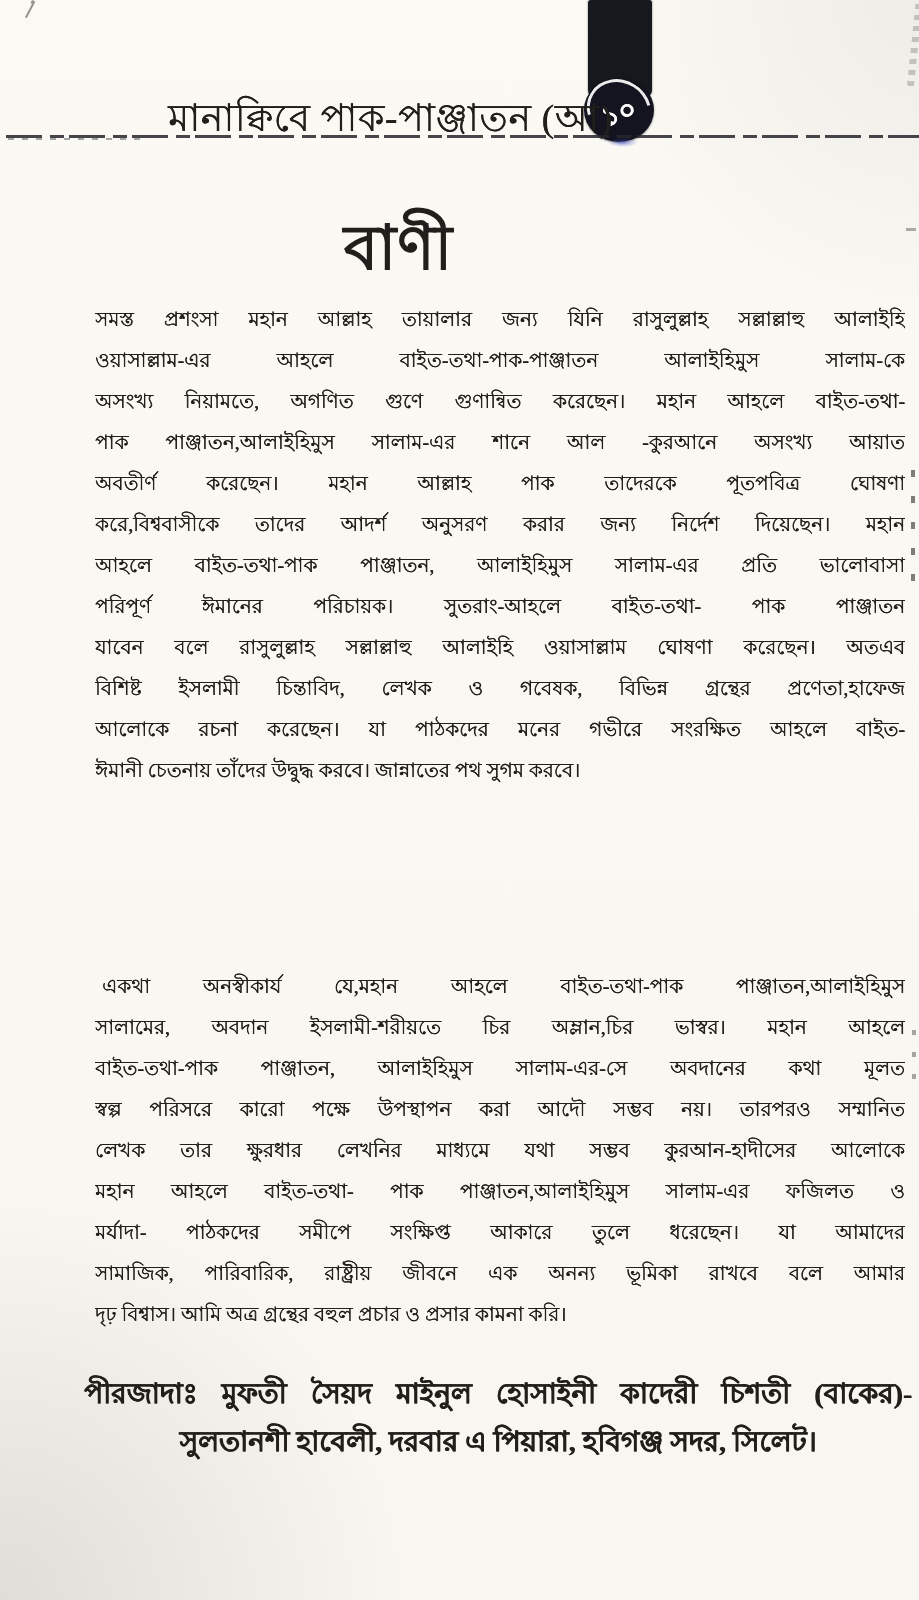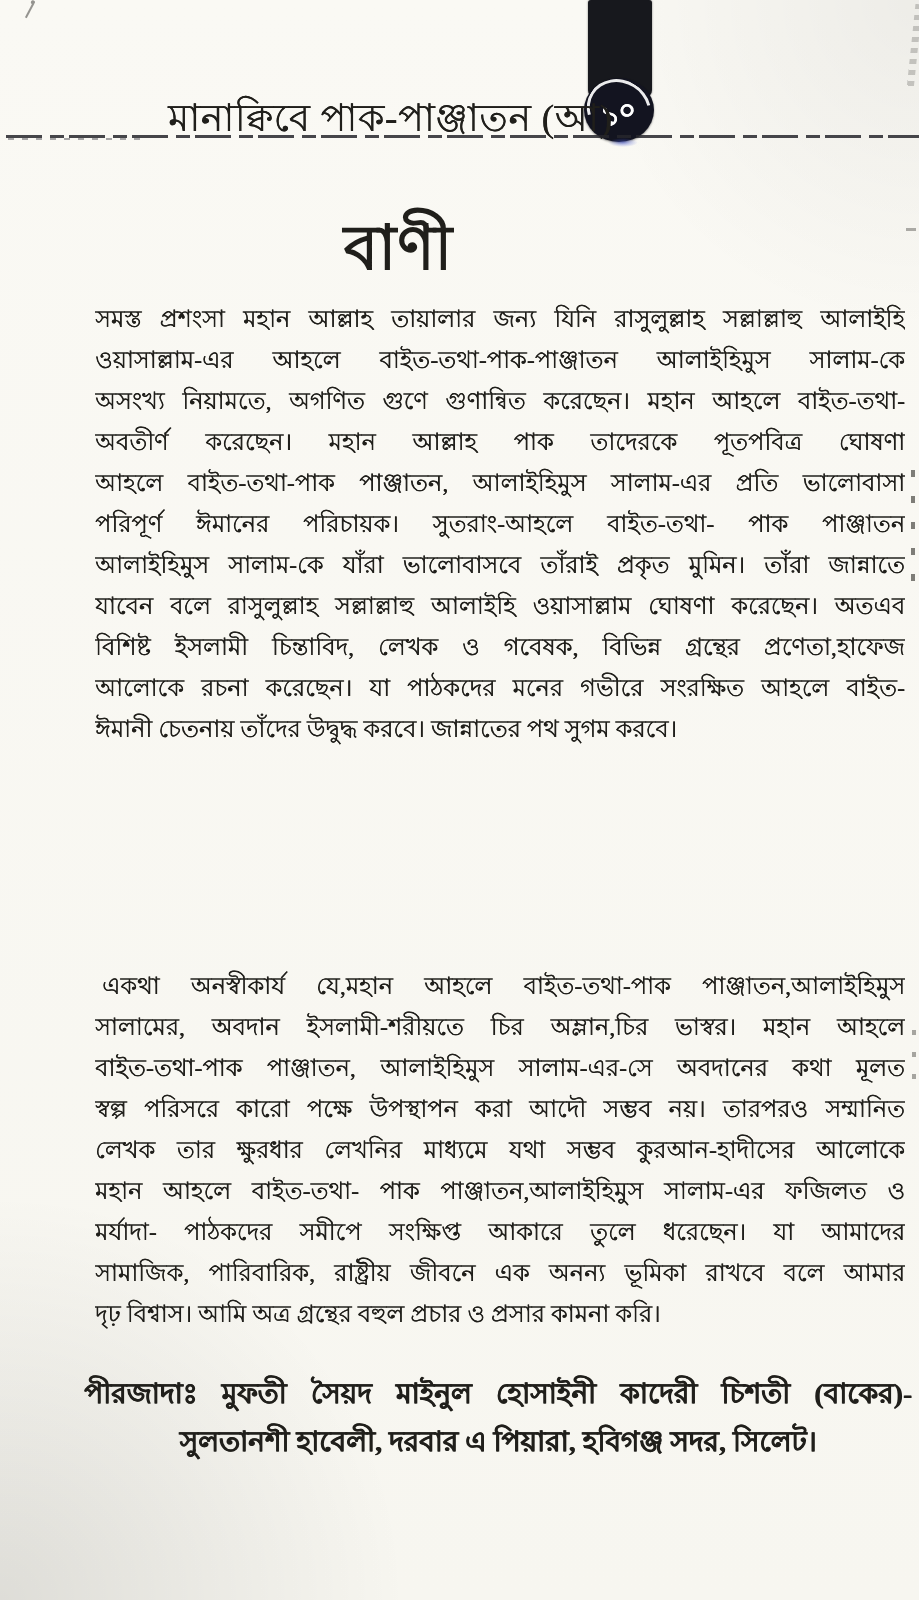--- a/index.html
+++ b/index.html
@@ -85,21 +85,21 @@
   
   .doc-title {
     position: absolute; left: 0; top: 200px; width: 797px;
     text-align: center; font-size: 62px; font-weight: 700;
     letter-spacing: 1px;
   }
 
   
   .para {
     position: absolute; left: 95px; width: 810px;
-    font-size: 24px; line-height: 41px;
+    font-size: 20px; line-height: 41px;
     text-shadow: .35px 0 currentColor;
   }
   .para-1 { top: 299px; }
   .para-2 { top: 966px; }
   .tline {
     height: 41px; overflow: hidden;
     text-align: justify;
     text-align-last: justify;
     white-space: normal;
   }
@@ -153,24 +153,25 @@
 
   <div class="rule"></div>
   <div class="rule-smudge"></div>
 
   <div class="doc-title">বাণী</div>
 
   <div class="para para-1">
     <div class="tline">সমস্ত প্রশংসা মহান আল্লাহ তায়ালার জন্য যিনি রাসুলুল্লাহ সল্লাল্লাহু আলাইহি</div>
     <div class="tline">ওয়াসাল্লাম-এর আহলে বাইত-তথা-পাক-পাঞ্জাতন আলাইহিমুস সালাম-কে</div>
     <div class="tline">অসংখ্য নিয়ামতে, অগণিত গুণে গুণান্বিত করেছেন। মহান আহলে বাইত-তথা-</div>
+    <div class="tline">পাক পাঞ্জাতন,আলাইহিমুস সালাম-এর শানে আল -কুরআনে অসংখ্য আয়াত</div>
     <div class="tline">অবতীর্ণ করেছেন। মহান আল্লাহ পাক তাদেরকে পূতপবিত্র ঘোষণা</div>
+    <div class="tline">করে,বিশ্ববাসীকে তাদের আদর্শ অনুসরণ করার জন্য নির্দেশ দিয়েছেন। মহান</div>
     <div class="tline">আহলে বাইত-তথা-পাক পাঞ্জাতন, আলাইহিমুস সালাম-এর প্রতি ভালোবাসা</div>
     <div class="tline">পরিপূর্ণ ঈমানের পরিচায়ক। সুতরাং-আহলে বাইত-তথা- পাক পাঞ্জাতন</div>
-    <div class="tline">আলাইহিমুস সালাম-কে যাঁরা ভালোবাসবে তাঁরাই প্রকৃত মুমিন। তাঁরা জান্নাতে</div>
     <div class="tline">যাবেন বলে রাসুলুল্লাহ সল্লাল্লাহু আলাইহি ওয়াসাল্লাম ঘোষণা করেছেন। অতএব</div>
     <div class="tline">বিশিষ্ট ইসলামী চিন্তাবিদ, লেখক ও গবেষক, বিভিন্ন গ্রন্থের প্রণেতা,হাফেজ</div>
     <div class="tline">আলোকে রচনা করেছেন। যা পাঠকদের মনের গভীরে সংরক্ষিত আহলে বাইত-</div>
     <div class="tline last">ঈমানী চেতনায় তাঁদের উদ্বুদ্ধ করবে। জান্নাতের পথ সুগম করবে।</div>
   </div>
 
   <div class="para para-2">
     <div class="tline indent">একথা অনস্বীকার্য যে,মহান আহলে বাইত-তথা-পাক পাঞ্জাতন,আলাইহিমুস</div>
     <div class="tline">সালামের, অবদান ইসলামী-শরীয়তে চির অম্লান,চির ভাস্বর। মহান আহলে</div>
     <div class="tline">বাইত-তথা-পাক পাঞ্জাতন, আলাইহিমুস সালাম-এর-সে অবদানের কথা মূলত</div>

